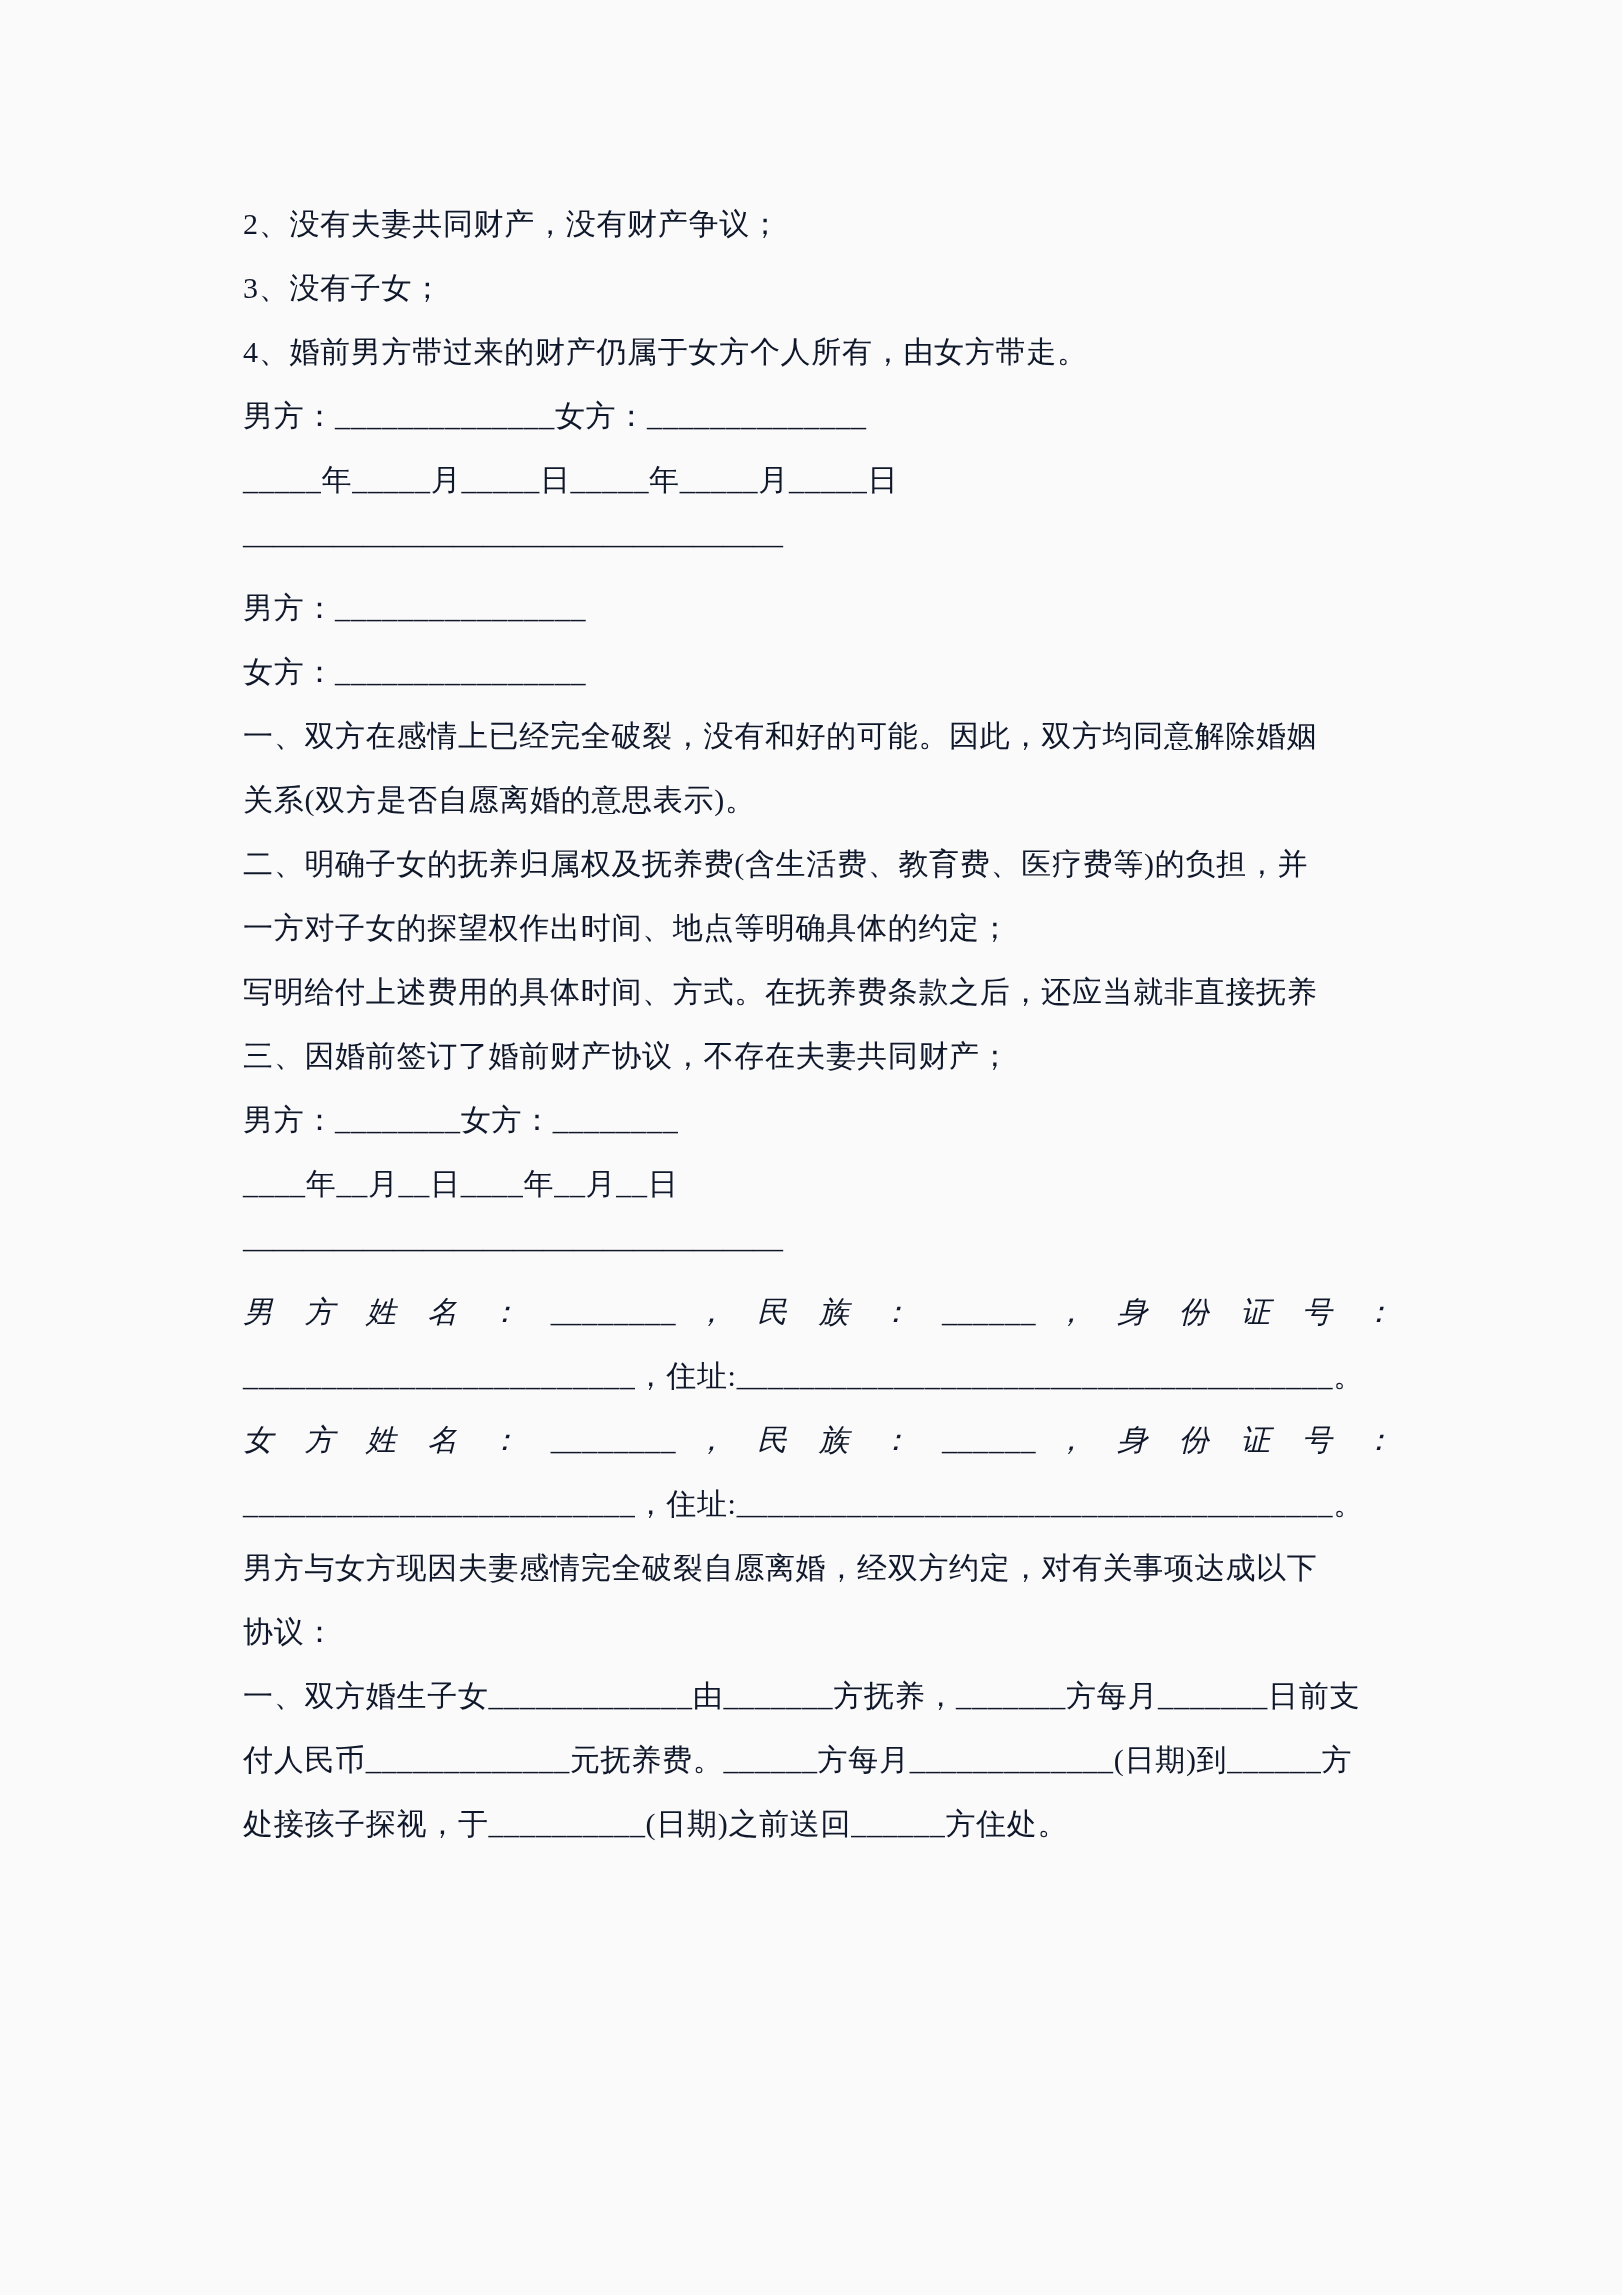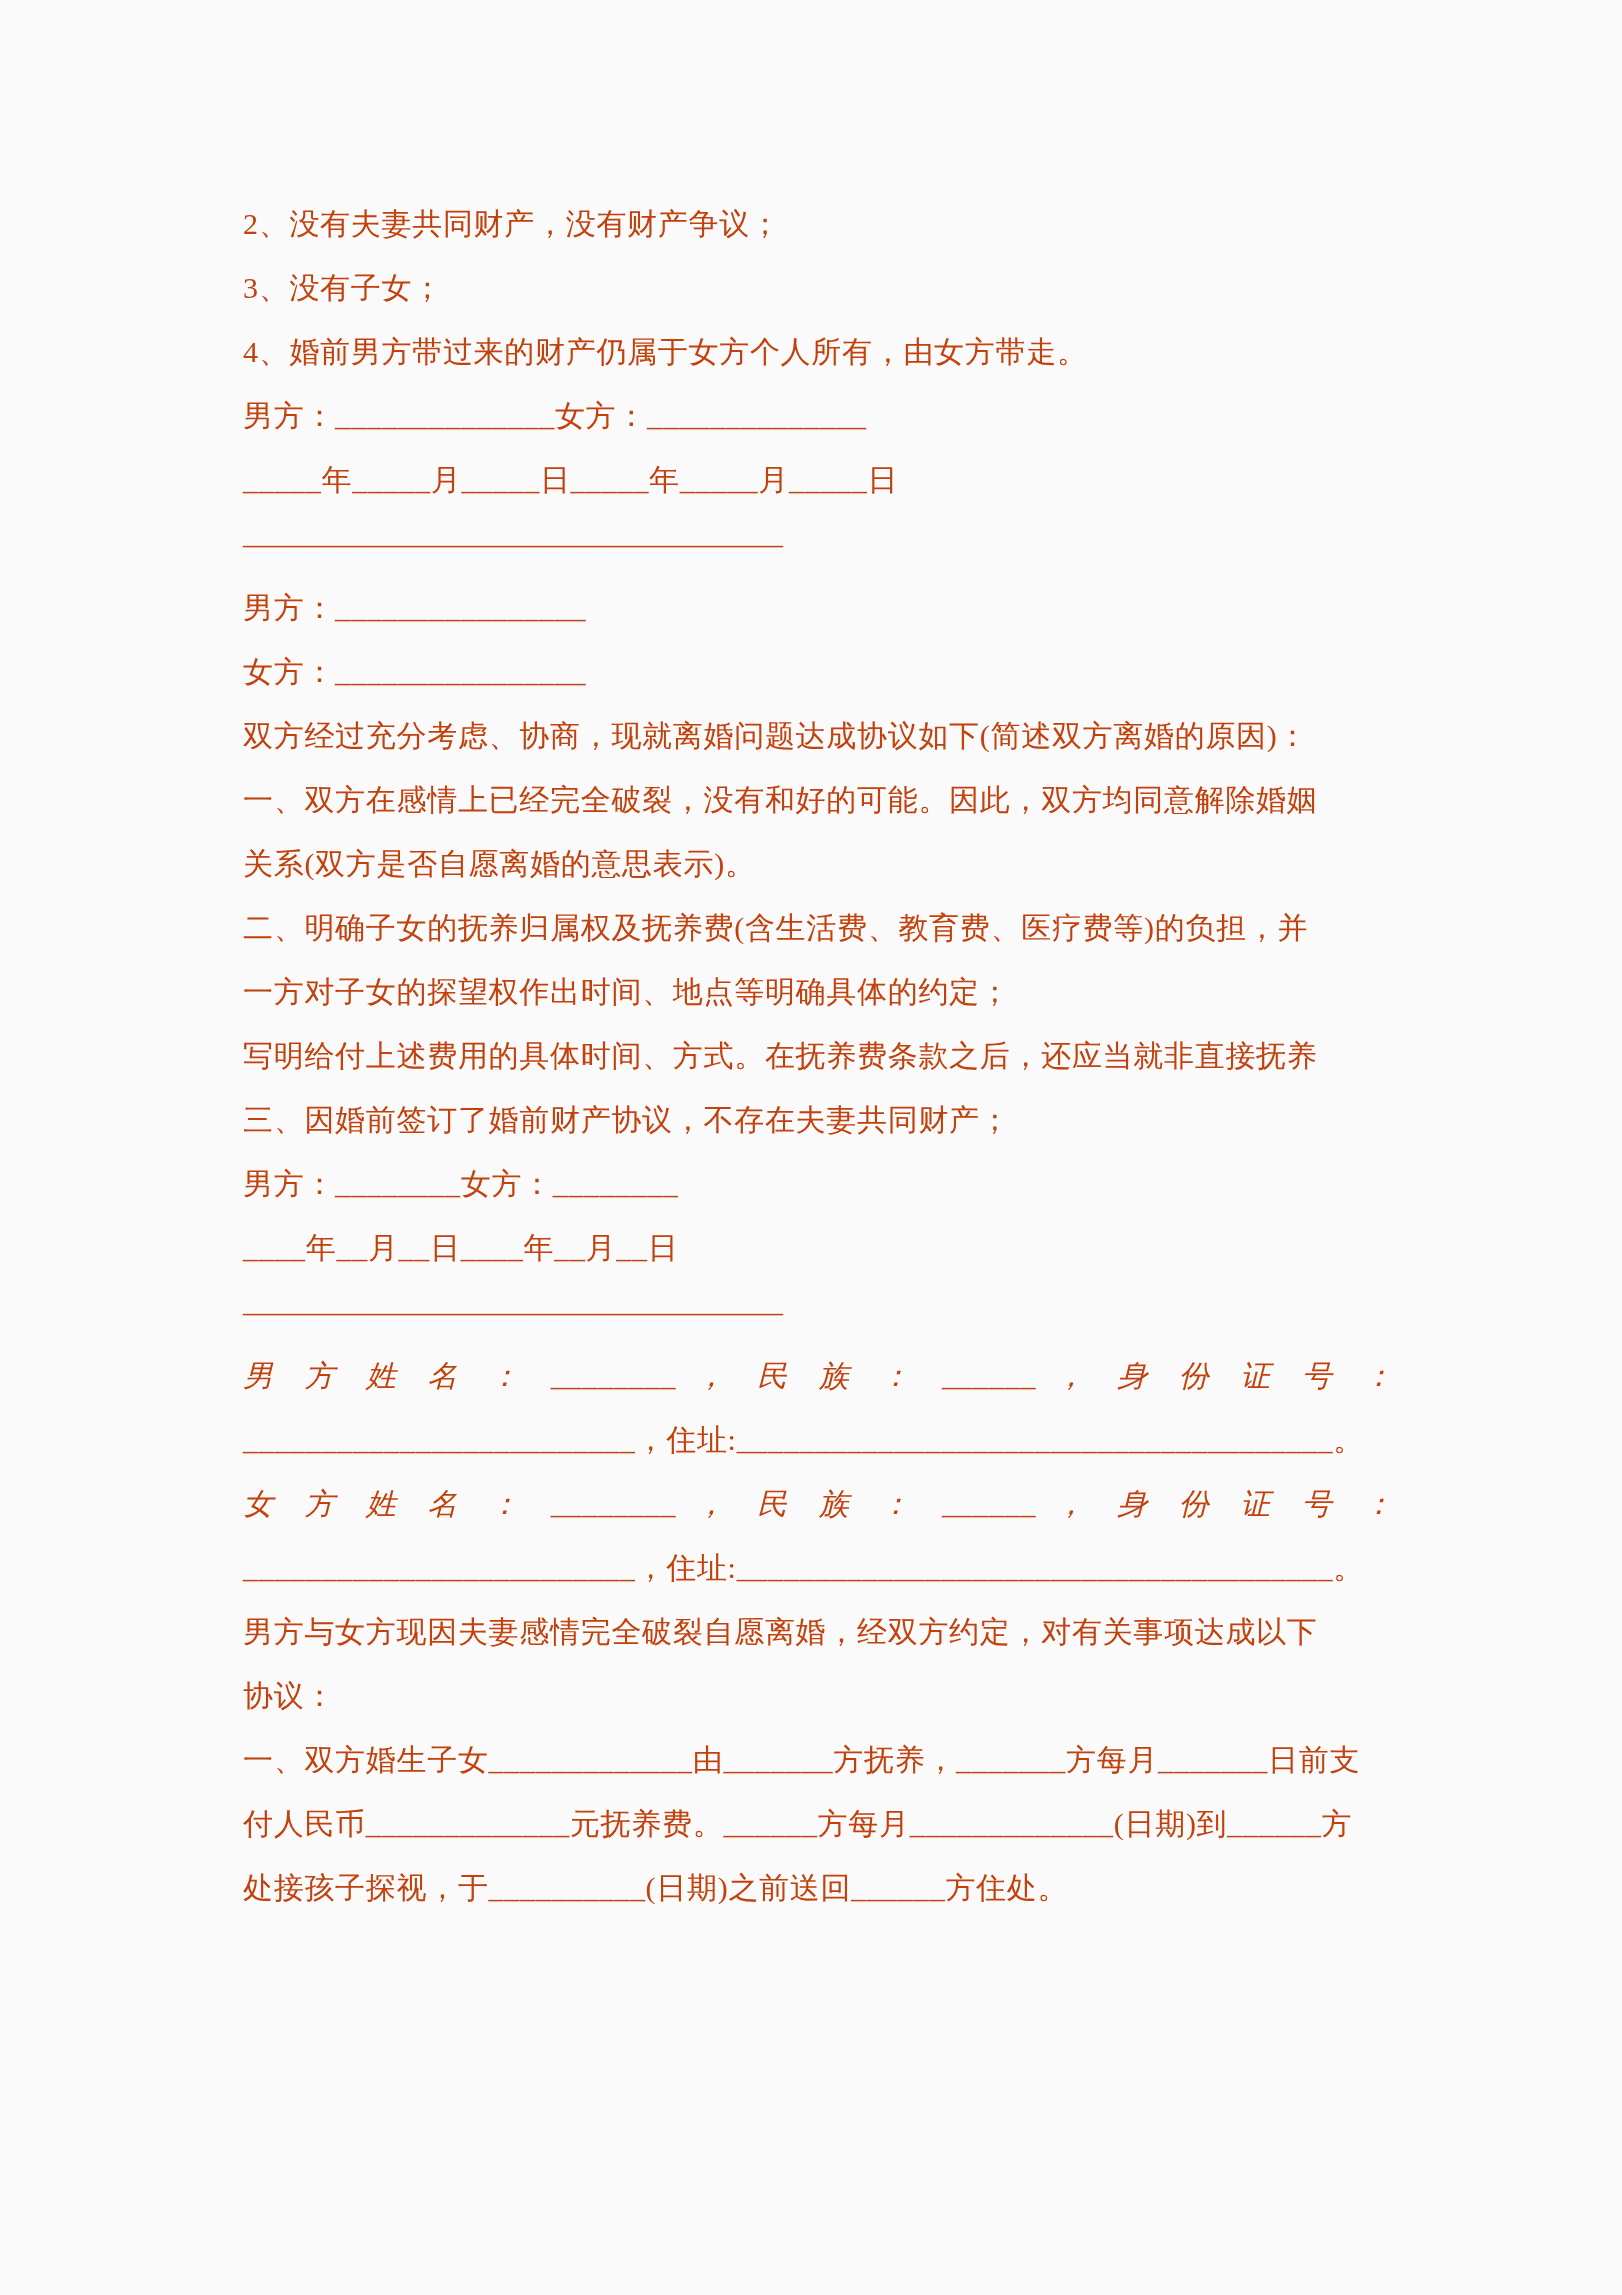--- a/index.html
+++ b/index.html
@@ -13,21 +13,21 @@
     overflow: hidden;
   }
   .page {
     box-sizing: border-box;
     width: 1623px;
     height: 1744px;
     padding: 192px 229px 0 243px;
     font-family: "Liberation Serif", "DejaVu Serif", serif;
     font-size: 30px;
     font-weight: 400;
-    color: #c2410c;
+    color: #0f172a;
   }
   .line {
     height: 64px;
     line-height: 64px;
     white-space: pre;
     letter-spacing: 0.7px;
   }
   
   .line.jst {
     white-space: normal;
@@ -46,21 +46,20 @@
 
 <div class="page">
   <div class="line">2、没有夫妻共同财产，没有财产争议；</div>
   <div class="line">3、没有子女；</div>
   <div class="line">4、婚前男方带过来的财产仍属于女方个人所有，由女方带走。</div>
   <div class="line">男方：______________女方：______________</div>
   <div class="line">_____年_____月_____日_____年_____月_____日</div>
   <div class="line dash">——————————————————</div>
   <div class="line">男方：________________</div>
   <div class="line">女方：________________</div>
-  <div class="line">双方经过充分考虑、协商，现就离婚问题达成协议如下(简述双方离婚的原因)：</div>
   <div class="line">一、双方在感情上已经完全破裂，没有和好的可能。因此，双方均同意解除婚姻</div>
   <div class="line">关系(双方是否自愿离婚的意思表示)。</div>
   <div class="line">二、明确子女的抚养归属权及抚养费(含生活费、教育费、医疗费等)的负担，并</div>
   <div class="line">一方对子女的探望权作出时间、地点等明确具体的约定；</div>
   <div class="line">写明给付上述费用的具体时间、方式。在抚养费条款之后，还应当就非直接抚养</div>
   <div class="line">三、因婚前签订了婚前财产协议，不存在夫妻共同财产；</div>
   <div class="line">男方：________女方：________</div>
   <div class="line">____年__月__日____年__月__日</div>
   <div class="line dash">——————————————————</div>
   <div class="line jst">男 方 姓 名 ： ________ ， 民 族 ： ______ ， 身 份 证 号 ：</div>

